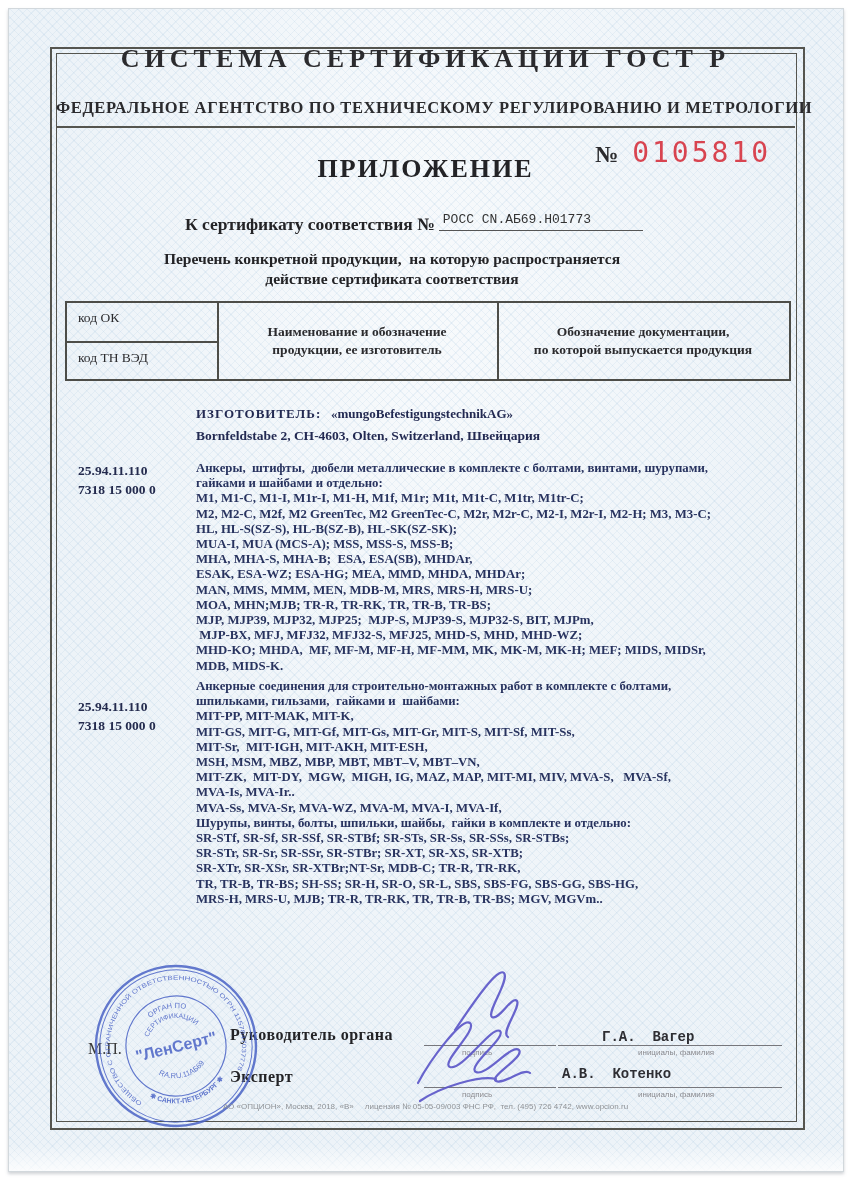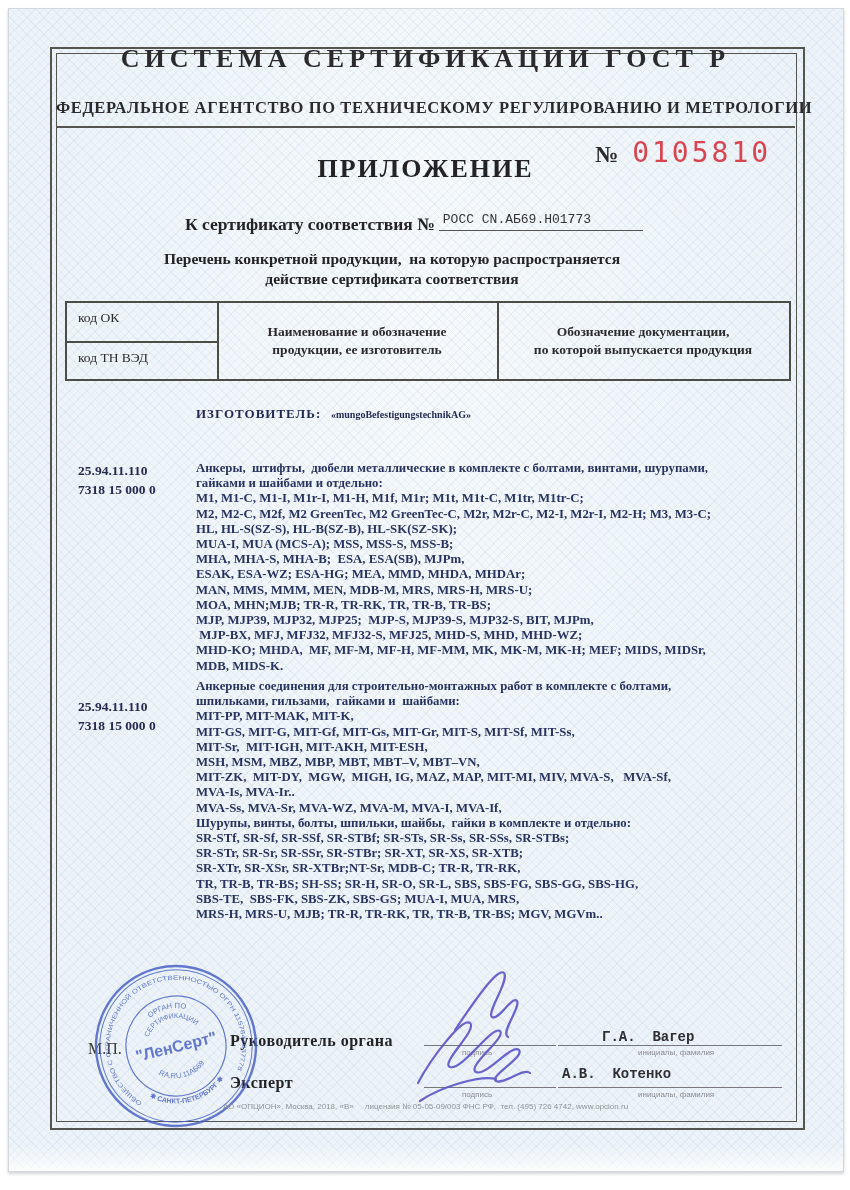--- a/index.html
+++ b/index.html
@@ -47,28 +47,28 @@
   .thcell{position:absolute;font-size:13.5px;color:#2b2b2e;}
   .codeok{left:11px;top:7px;}
   .codetn{left:11px;top:47px;}
   .thmid{left:150px;width:280px;top:0;height:100%;display:flex;flex-direction:column;
     justify-content:center;align-items:center;text-align:center;line-height:18px;font-weight:600;}
   .thright{left:430px;width:292px;top:0;height:100%;display:flex;flex-direction:column;
     justify-content:center;align-items:center;text-align:center;line-height:18px;font-weight:600;}
   
   .maker{position:absolute;left:196px;top:406px;font-size:13px;color:#232a52;white-space:pre;}
   .maker .mlab{letter-spacing:1px;font-weight:600;}
-  .maker .mname{font-weight:bold;font-size:10px;}
+  .maker .mname{font-weight:bold;font-size:13px;}
   .maker2{position:absolute;left:196px;top:428px;font-size:13.5px;font-weight:bold;color:#232a52;}
   .codes{position:absolute;left:78px;font-size:13.5px;font-weight:bold;color:#242b4e;line-height:19px;white-space:pre;}
   .plines{position:absolute;left:196px;width:600px;}
   .pline{font-size:12.8px;font-weight:bold;color:#28335f;line-height:15.2px;white-space:pre;}
   
   .mp{position:absolute;left:88px;top:1040px;font-size:16px;color:#3a3a3a;}
-  .role{position:absolute;left:230px;font-size:16px;font-weight:bold;color:#232326;letter-spacing:.5px;margin-top:6px;}
+  .role{position:absolute;left:230px;font-size:16px;font-weight:bold;color:#232326;letter-spacing:.5px;}
   .sigline{position:absolute;height:1px;background:#77777c;}
   .tinylab{position:absolute;font-family:"Liberation Sans",sans-serif;font-size:8px;color:#8b8b90;}
   .name{position:absolute;font-family:"Liberation Mono","DejaVu Sans Mono",monospace;
     font-size:14px;font-weight:bold;color:#2e2e33;white-space:pre;}
   
   .stamp{position:absolute;left:92px;top:962px;width:168px;height:168px;
     transform:rotate(-14deg);opacity:.85;}
   .stamp text{fill:#4a63c6;font-family:"Liberation Sans",sans-serif;}
   .sig-overlay{position:absolute;left:400px;top:955px;width:200px;height:160px;}
   
@@ -111,30 +111,31 @@
       <span>Наименование и обозначение</span>
       <span>продукции, ее изготовитель</span>
     </div>
     <div class="thcell thright">
       <span>Обозначение документации,</span>
       <span>по которой выпускается продукция</span>
     </div>
   </div>
 
   <div class="maker"><span class="mlab">ИЗГОТОВИТЕЛЬ:</span><span>   </span><span class="mname">«mungoBefestigungstechnikAG»</span></div>
+  <div class="maker2">Bornfeldstabe 2, CH-4603, Olten, Switzerland, Швейцария</div>
 
   <div class="codes" style="top:461px;"><span>25.94.11.110</span><br><span>7318 15 000 0</span></div>
   <div class="plines" style="top:461px;">
       <div class="pline">Анкеры,  штифты,  дюбели металлические в комплекте с болтами, винтами, шурупами,</div>
       <div class="pline">гайками и шайбами и отдельно:</div>
       <div class="pline">M1, M1-C, M1-I, M1r-I, M1-H, M1f, M1r; M1t, M1t-C, M1tr, M1tr-C;</div>
       <div class="pline">M2, M2-C, M2f, M2 GreenTec, M2 GreenTec-C, M2r, M2r-C, M2-I, M2r-I, M2-H; M3, M3-C;</div>
       <div class="pline">HL, HL-S(SZ-S), HL-B(SZ-B), HL-SK(SZ-SK);</div>
       <div class="pline">MUA-I, MUA (MCS-A); MSS, MSS-S, MSS-B;</div>
-      <div class="pline">MHA, MHA-S, MHA-B;  ESA, ESA(SB), MJPm,</div>
+      <div class="pline">MHA, MHA-S, MHA-B;  ESA, ESA(SB), MHDAr,</div>
       <div class="pline">ESAK, ESA-WZ; ESA-HG; MEA, MMD, MHDA, MHDAr;</div>
       <div class="pline">MAN, MMS, MMM, MEN, MDB-M, MRS, MRS-H, MRS-U;</div>
       <div class="pline">MOA, MHN;MJB; TR-R, TR-RK, TR, TR-B, TR-BS;</div>
       <div class="pline">MJP, MJP39, MJP32, MJP25;  MJP-S, MJP39-S, MJP32-S, BIT, MJPm,</div>
       <div class="pline"> MJP-BX, MFJ, MFJ32, MFJ32-S, MFJ25, MHD-S, MHD, MHD-WZ;</div>
       <div class="pline">MHD-KO; MHDA,  MF, MF-M, MF-H, MF-MM, MK, MK-M, MK-H; MEF; MIDS, MIDSr,</div>
       <div class="pline">MDB, MIDS-K.</div>
     </div>
 
   <div class="codes" style="top:697px;"><span>25.94.11.110</span><br><span>7318 15 000 0</span></div>
@@ -146,21 +147,20 @@
       <div class="pline">MIT-Sr,  MIT-IGH, MIT-AKH, MIT-ESH,</div>
       <div class="pline">MSH, MSM, MBZ, MBP, MBT, MBT–V, MBT–VN,</div>
       <div class="pline">MIT-ZK,  MIT-DY,  MGW,  MIGH, IG, MAZ, MAP, MIT-MI, MIV, MVA-S,   MVA-Sf,</div>
       <div class="pline">MVA-Is, MVA-Ir..</div>
       <div class="pline">MVA-Ss, MVA-Sr, MVA-WZ, MVA-M, MVA-I, MVA-If,</div>
       <div class="pline">Шурупы, винты, болты, шпильки, шайбы,  гайки в комплекте и отдельно:</div>
       <div class="pline">SR-STf, SR-Sf, SR-SSf, SR-STBf; SR-STs, SR-Ss, SR-SSs, SR-STBs;</div>
       <div class="pline">SR-STr, SR-Sr, SR-SSr, SR-STBr; SR-XT, SR-XS, SR-XTB;</div>
       <div class="pline">SR-XTr, SR-XSr, SR-XTBr;NT-Sr, MDB-C; TR-R, TR-RK,</div>
       <div class="pline">TR, TR-B, TR-BS; SH-SS; SR-H, SR-O, SR-L, SBS, SBS-FG, SBS-GG, SBS-HG,</div>
-      <div class="pline">SBS-TE,  SBS-FK, SBS-ZK, SBS-GS; MUA-I, MUA, MRS,</div>
       <div class="pline">MRS-H, MRS-U, MJB; TR-R, TR-RK, TR, TR-B, TR-BS; MGV, MGVm..</div>
     </div>
 
   <div class="mp">М.П.</div>
 
   <div class="role" style="top:1026px;">Руководитель органа</div>
   <div class="sigline" style="left:424px;top:1045px;width:132px;"></div>
   <div class="tinylab" style="left:462px;top:1048px;">подпись</div>
   <div class="name" style="left:562px;top:1029px;margin-left:40px;">Г.А.  Вагер</div>
   <div class="sigline" style="left:558px;top:1045px;width:224px;"></div>

